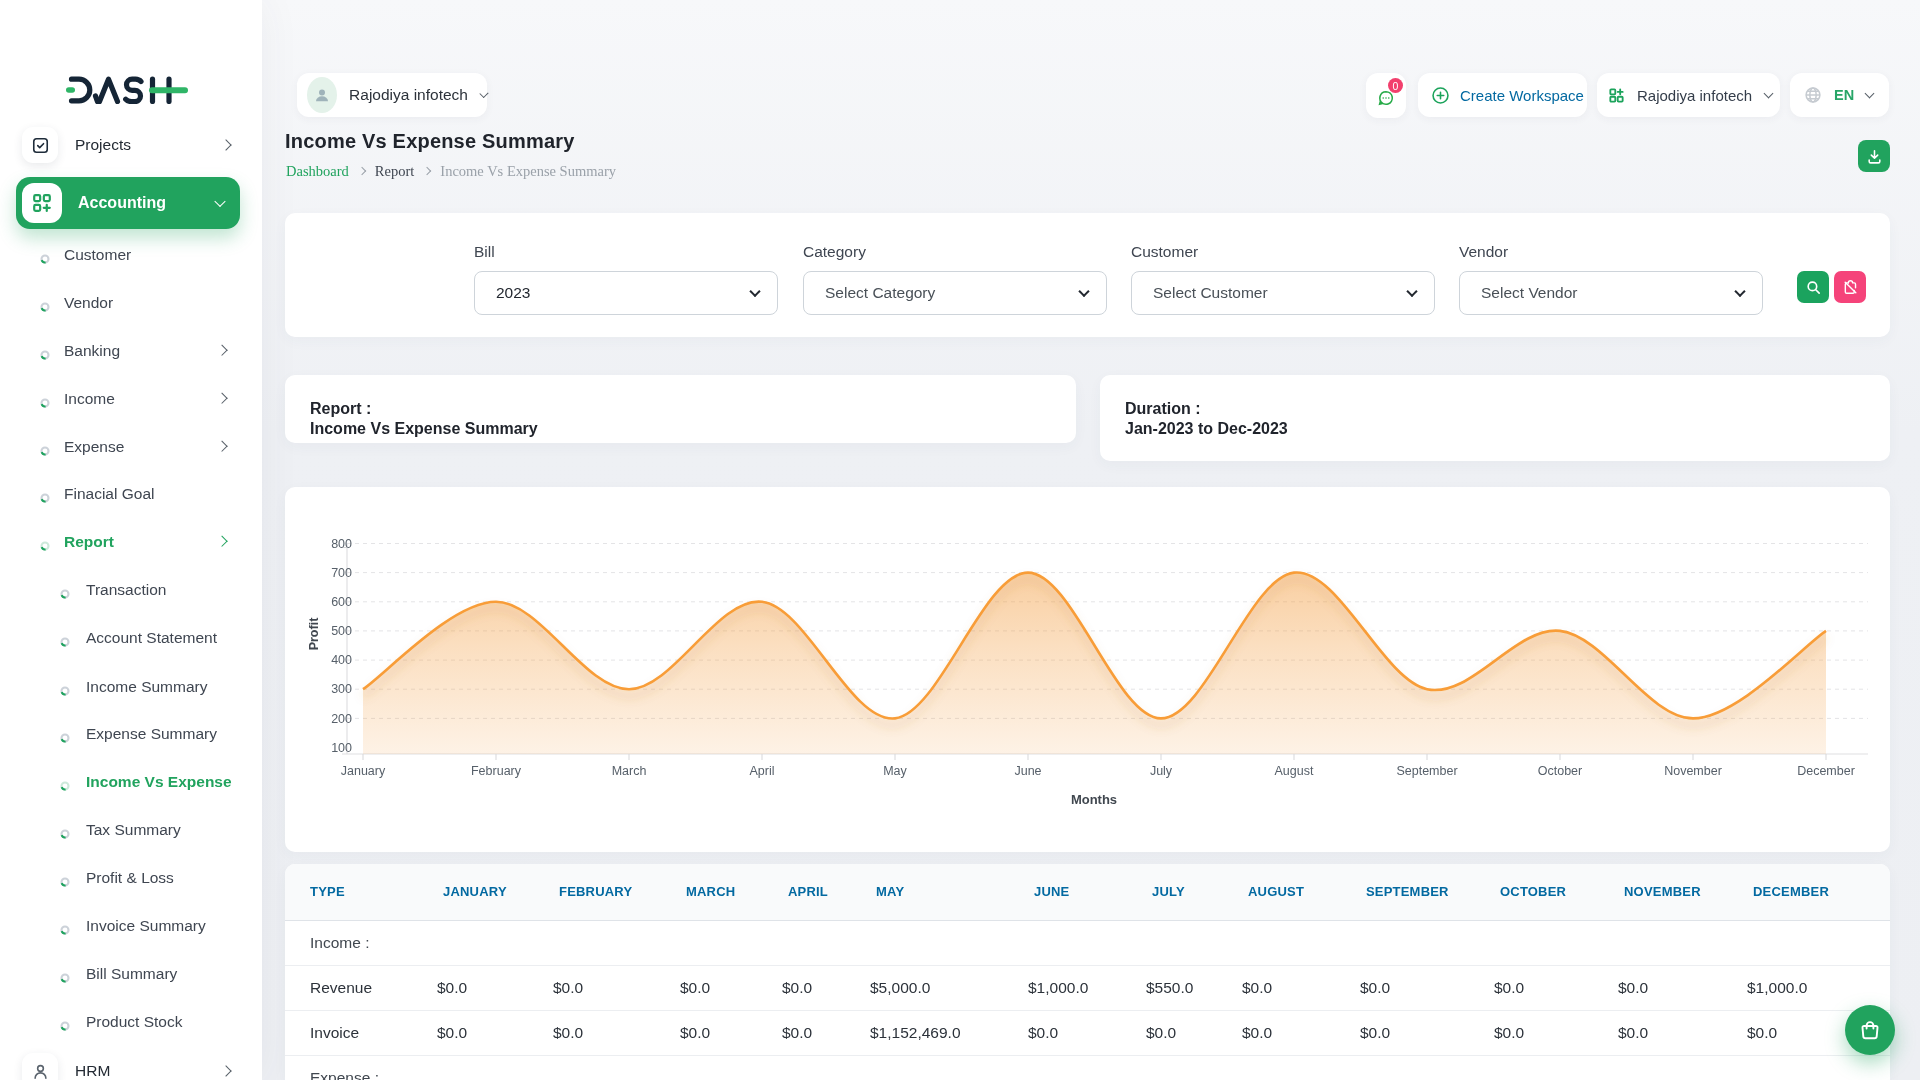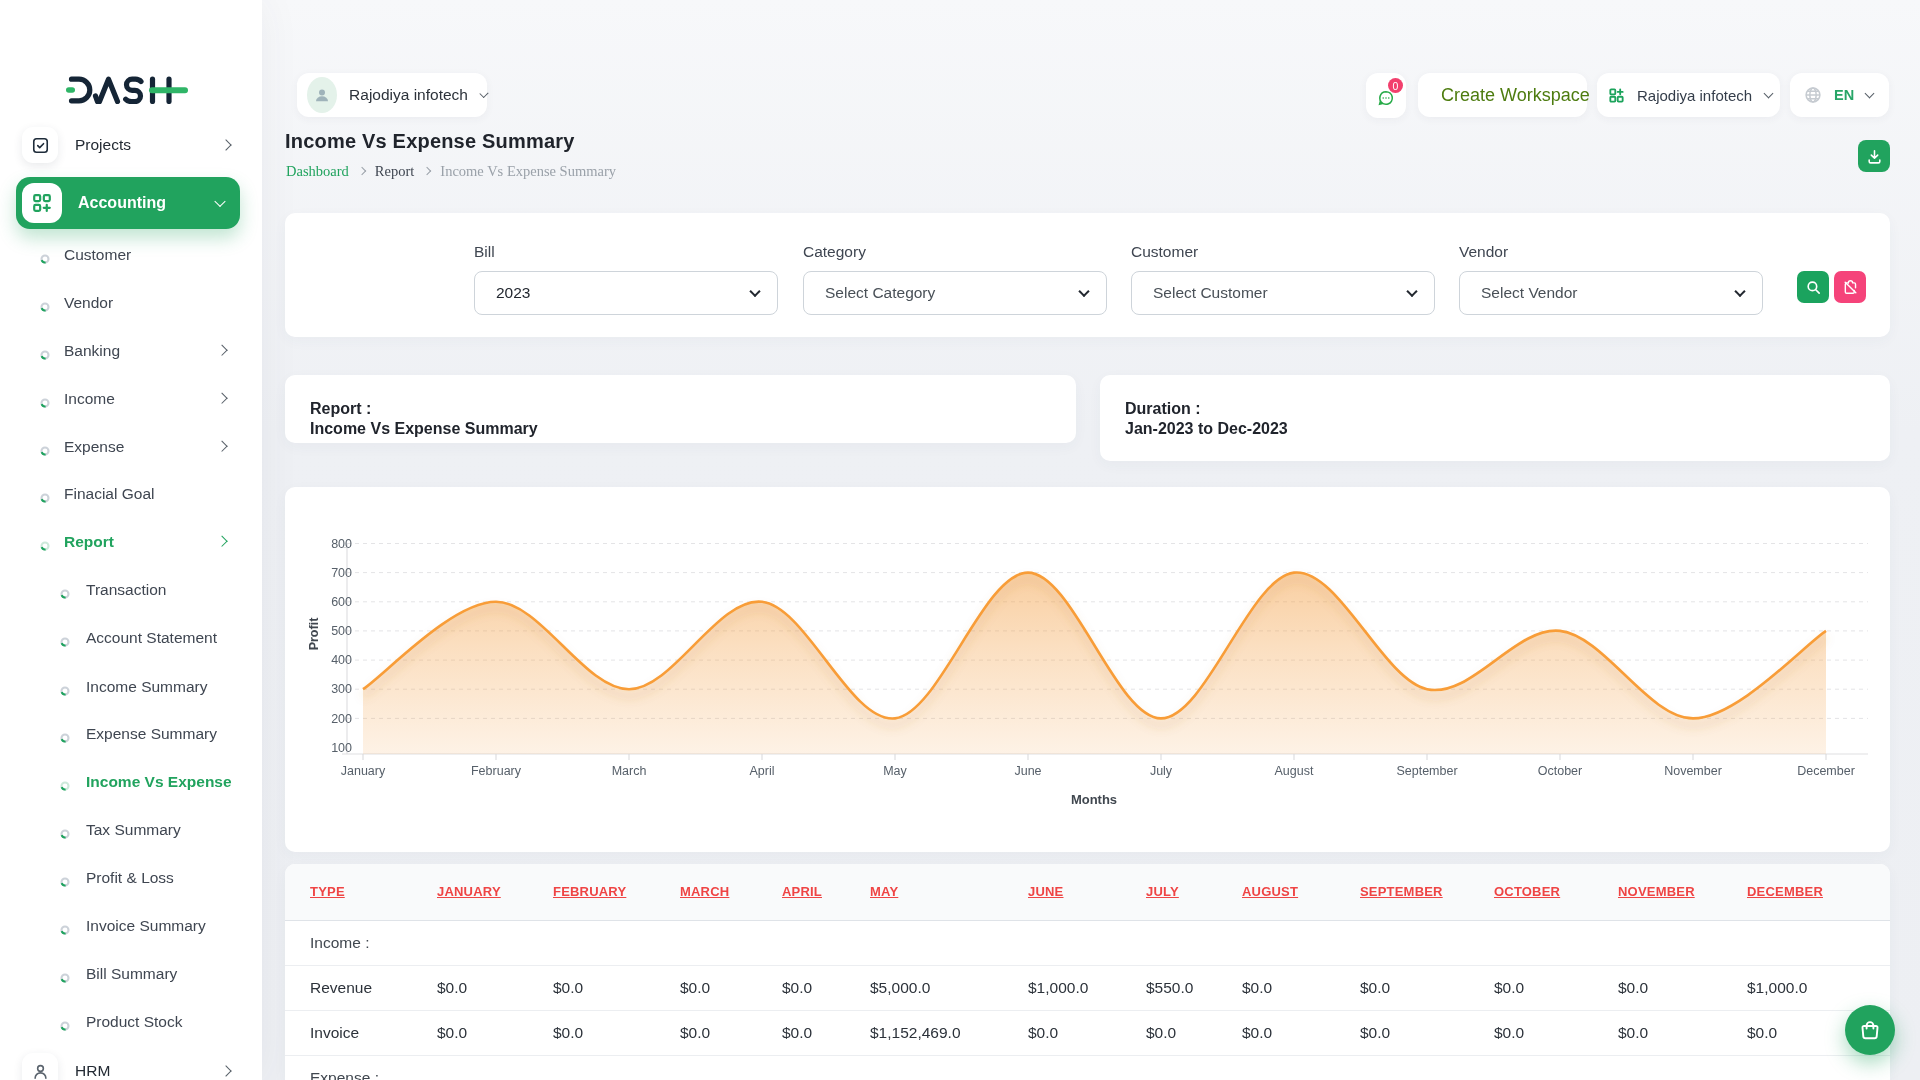--- a/index.html
+++ b/index.html
@@ -44,21 +44,21 @@
 #repcard { left:285px; top:375px; width:791px; height:68px; box-shadow:0 4px 14px rgba(60,70,90,.04); }
 #durcard { left:1100px; top:375px; width:790px; height:86px; box-shadow:0 4px 14px rgba(60,70,90,.04); }
 .infot { position:absolute; left:25px; top:24px; font-size:16px; font-weight:bold; color:#20242c; line-height:20px; }
 
 
 #chartcard { left:285px; top:487px; width:1605px; height:365px; box-shadow:0 4px 14px rgba(60,70,90,.04); }
 
 
 #tablecard { left:285px; top:864px; width:1605px; height:216px; border-radius:10px 10px 0 0; box-shadow:0 4px 14px rgba(60,70,90,.04); overflow:hidden; }
 table { border-collapse:collapse; width:1605px; table-layout:fixed; }
-th { text-align:left; font-size:13px; color:#ef4444; text-transform:uppercase; letter-spacing:.2px; padding:0; height:56px; background:#f9fafb; border-bottom:1px solid #dfe3e8;text-decoration:underline; }
+th { text-align:left; font-size:13px; color:#0369a1; text-transform:uppercase; letter-spacing:.2px; padding:6px; height:56px; background:#f9fafb; border-bottom:1px solid #dfe3e8; }
 td { font-size:15.5px; color:#2c323a; height:45px; padding:0; border-bottom:1px solid #eceef1; }
 th:first-child, td:first-child { padding-left:25px; }
 
 
 #cartbtn { position:absolute; left:1845px; top:1005px; width:50px; height:50px; border-radius:50%; background:#21a35e; box-shadow:0 8px 20px rgba(33,163,94,.4); display:flex; align-items:center; justify-content:center; }
 </style>
 </head>
 <body>
 
 <div id="sidebar">
@@ -259,21 +259,21 @@
       </g>
     </svg>
   <span style="position:absolute;left:22px;top:5px;width:15px;height:15px;border-radius:50%;background:#f23f6d;color:#fff;font-size:10.5px;display:flex;align-items:center;justify-content:center;">0</span>
 </div>
 
 <div class="pill" style="left:1418px; width:169px;">
   <svg style="margin-left:13px;" width="19" height="19" viewBox="0 0 24 24" fill="none" stroke="#1ba35b" stroke-width="2" stroke-linecap="round">
       <circle cx="12" cy="12" r="9.4"></circle>
       <path d="M12 7.9 v8.2 M7.9 12 h8.2"></path>
     </svg>
-  <span style="margin-left:10px;font-size:18px;color:#4d7c0f;">Create Workspace</span>
+  <span style="margin-left:10px;font-size:15px;color:#0369a1;">Create Workspace</span>
 </div>
 
 <div class="pill" style="left:1597px; width:183px;">
   <svg style="margin-left:11px;" width="17" height="17" viewBox="0 0 24 24" fill="none" stroke="#1ba35b" stroke-width="2.6" stroke-linecap="round">
       <rect x="3.3" y="3.3" width="7" height="7" rx="1.2"></rect>
       <rect x="3.3" y="13.7" width="7" height="7" rx="1.2"></rect>
       <rect x="13.7" y="13.7" width="7" height="7" rx="1.2"></rect>
       <path d="M17.2 3.4 v7 M13.7 6.9 h7"></path>
     </svg>
   <span style="margin-left:12px;font-size:15px;color:#343d4a;">Rajodiya infotech</span>

